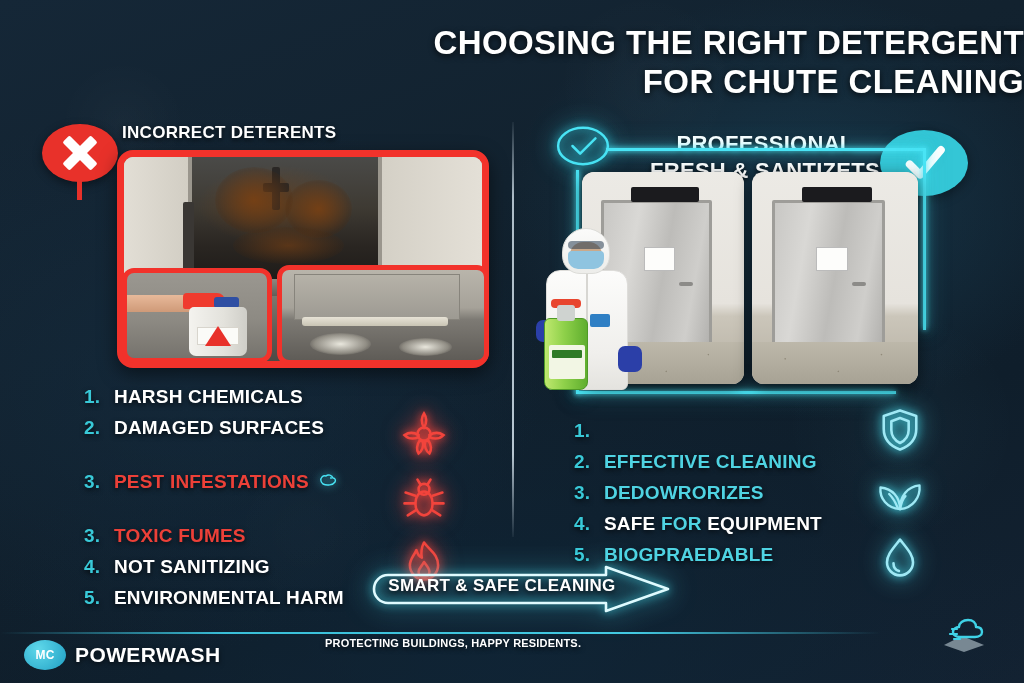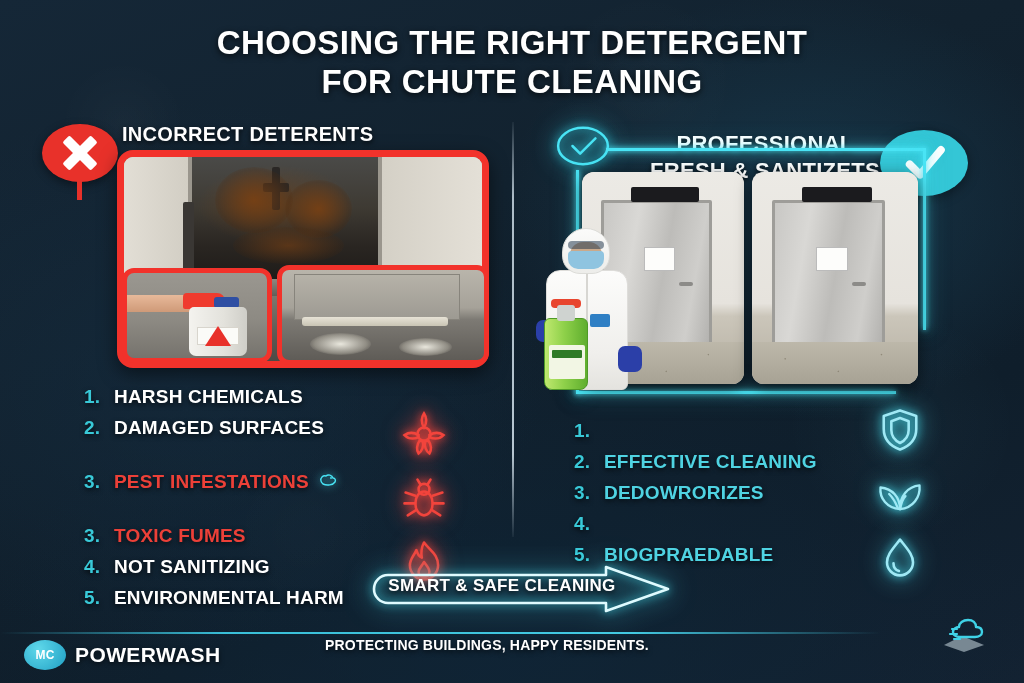--- a/index.html
+++ b/index.html
@@ -25,42 +25,42 @@
       radial-gradient(circle 90px at 12% 18%, rgba(255,255,255,0.022), transparent 70%),
       radial-gradient(circle 130px at 63% 12%, rgba(255,255,255,0.018), transparent 70%),
       radial-gradient(circle 160px at 88% 62%, rgba(120,220,240,0.035), transparent 72%),
       radial-gradient(circle 110px at 30% 78%, rgba(255,255,255,0.012), transparent 70%);
     pointer-events: none;
   }
 
   
   .title {
     position: absolute; top: 24px; left: 0; width: 1024px;
-    text-align: center;
+    text-align: right;
     color: #ffffff;
     font-size: 33px; font-weight: bold;
     letter-spacing: 0.4px; line-height: 1.18;
     text-shadow: 0 2px 6px rgba(0,0,0,0.75);
   }
   .title .l2 { display: block; }
 
   
   .divider {
     position: absolute; left: 512px; top: 122px;
     width: 2px; height: 415px;
     background: linear-gradient(to bottom, rgba(220,235,245,0.05), rgba(225,240,250,0.75) 18%, rgba(225,240,250,0.8) 80%, rgba(220,235,245,0.05));
   }
 
   
   .sec-head {
     position: absolute;
     color: #ffffff; font-weight: bold;
     text-shadow: 0 2px 5px rgba(0,0,0,0.8);
   }
-  .sec-head.left { left: 122px; top: 123px; font-size: 20px; letter-spacing: 0.3px; }
+  .sec-head.left { left: 122px; top: 123px; font-size: 17px; letter-spacing: 0.3px; }
   .sec-head.right {
     left: 600px; top: 131px; width: 330px; text-align: center;
     font-size: 22px; line-height: 1.22; letter-spacing: 0.3px;
   }
 
   
   .badge-x {
     position: absolute; left: 42px; top: 124px;
     width: 76px; height: 58px; border-radius: 50%;
     background: #e8312a;
@@ -396,21 +396,21 @@
     display: flex; align-items: center; justify-content: center;
     color: #ffffff; font-weight: bold; font-size: 12px;
     letter-spacing: 0.2px;
   }
   .logo-word {
     color: #ffffff; font-weight: bold; font-size: 21px; letter-spacing: 0.4px;
     text-shadow: 0 2px 5px rgba(0,0,0,0.6);
   }
   .tag-main {
     position: absolute; left: 325px; top: 637px;
-    color: #ffffff; font-size: 14px; font-weight: bold; letter-spacing: 0.2px;
+    color: #ffffff; font-size: 11px; font-weight: bold; letter-spacing: 0.2px;
     text-shadow: 0 2px 5px rgba(0,0,0,0.7);
     text-align: right;
   }
   .tag-sub {
     position: absolute; left: 688px; top: 653px;
     color: #c8d5de; font-size: 15px; letter-spacing: 0.4px;
     text-shadow: 0 2px 4px rgba(0,0,0,0.6);
   }
   .footer-icon {
     position: absolute; left: 938px; top: 615px; width: 52px; height: 38px;
@@ -602,20 +602,21 @@
     <div class="li">
       <span class="li-num">2.</span>
       <span class="li-txt cyan">EFFECTIVE CLEANING</span>
     </div>
     <div class="li">
       <span class="li-num">3.</span>
       <span class="li-txt cyan">DEDOWRORIZES</span>
     </div>
     <div class="li">
       <span class="li-num">4.</span>
+      <span class="li-txt"><span class="w">SAFE </span><span class="c">FOR </span><span class="w">EQUIPMENT</span></span>
     </div>
     <div class="li">
       <span class="li-num">5.</span>
       <span class="li-txt cyan">BIOGPRAEDABLE</span>
     </div>
   </div>
 
   <div class="icon-col right">
     <span>
       <svg viewBox="0 0 48 48" fill="none" stroke="#9fe9f5" stroke-width="2.4" stroke-linecap="round" stroke-linejoin="round">

